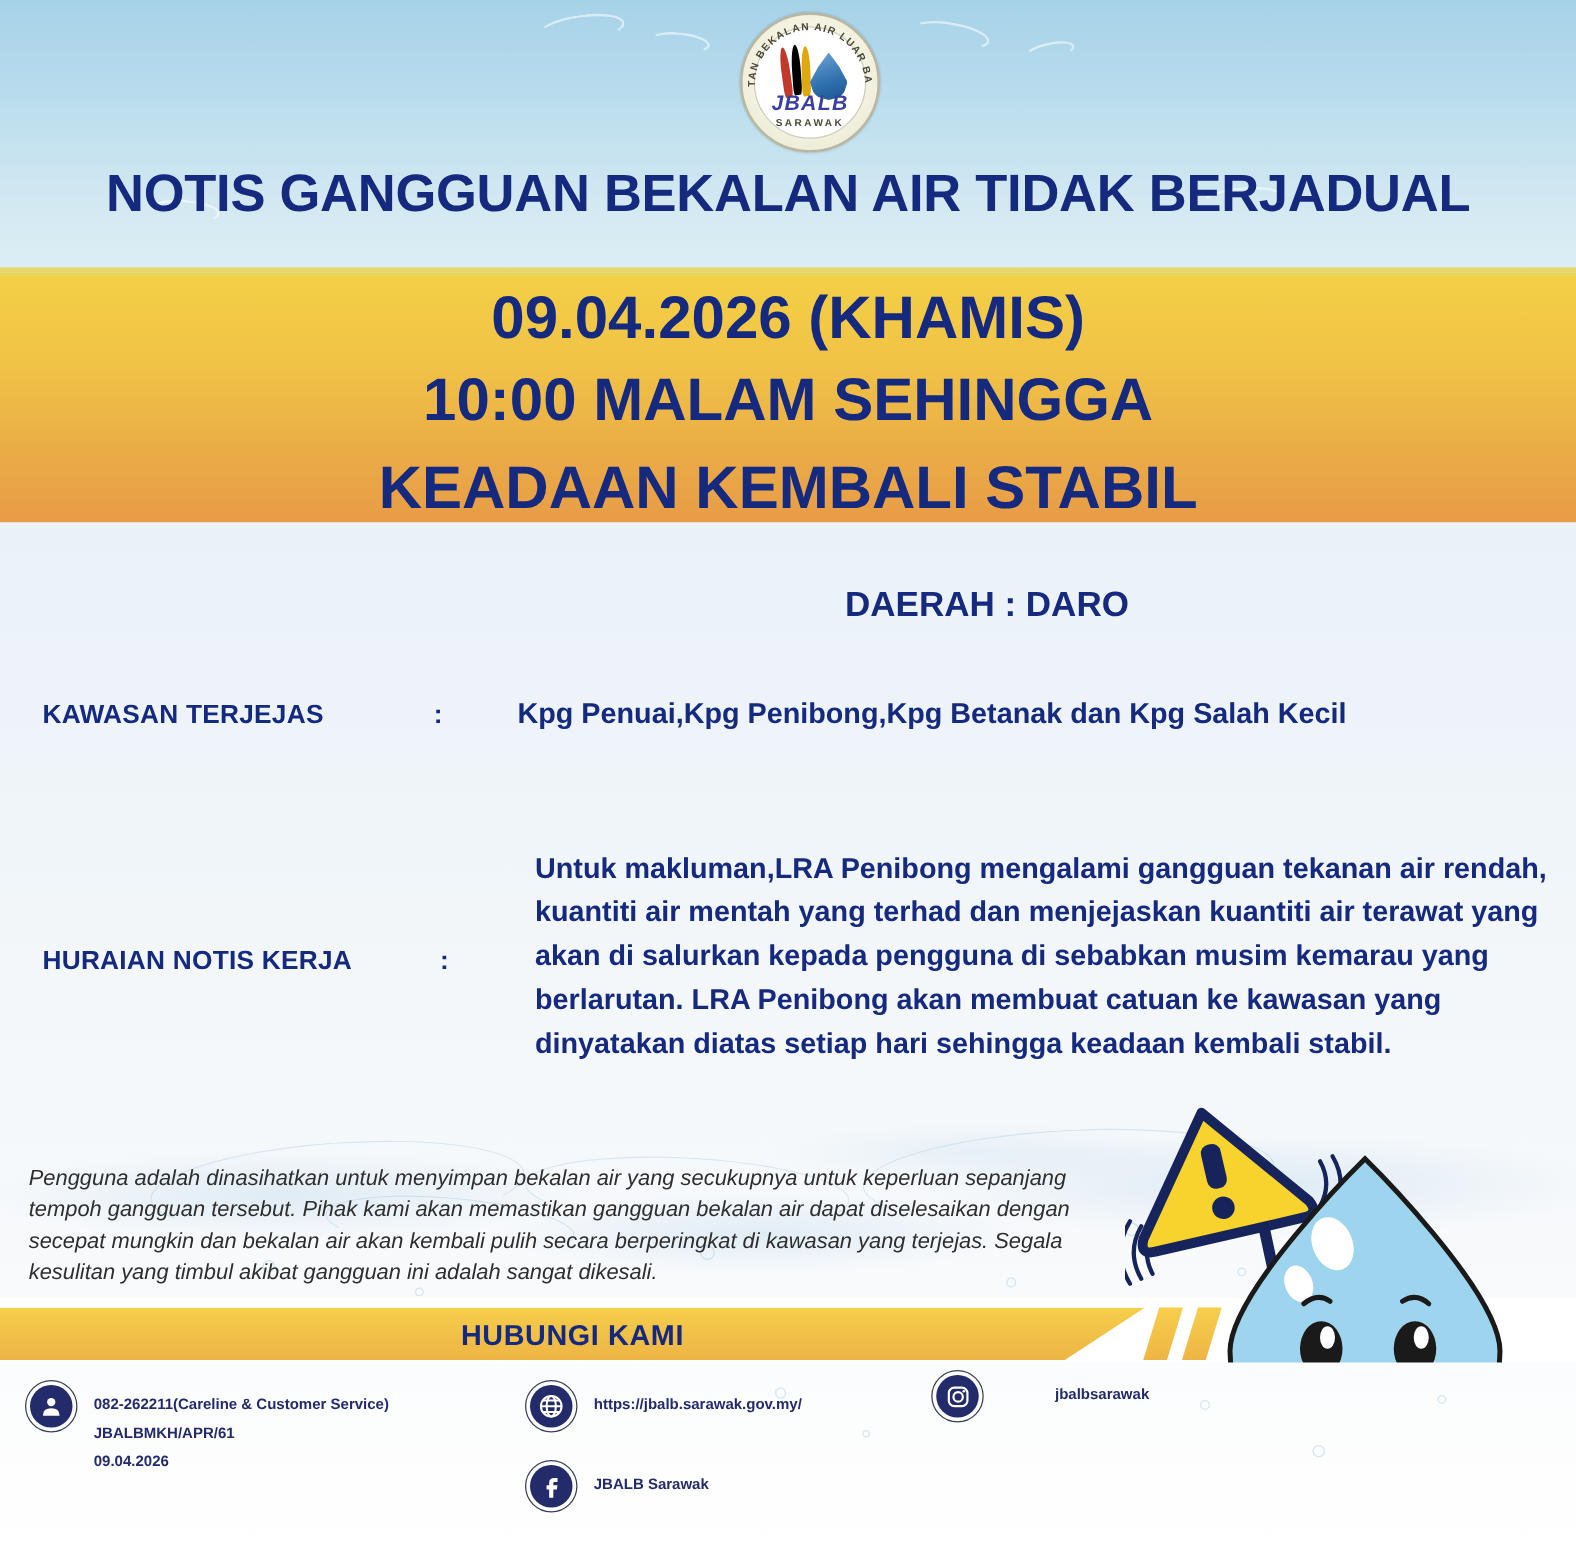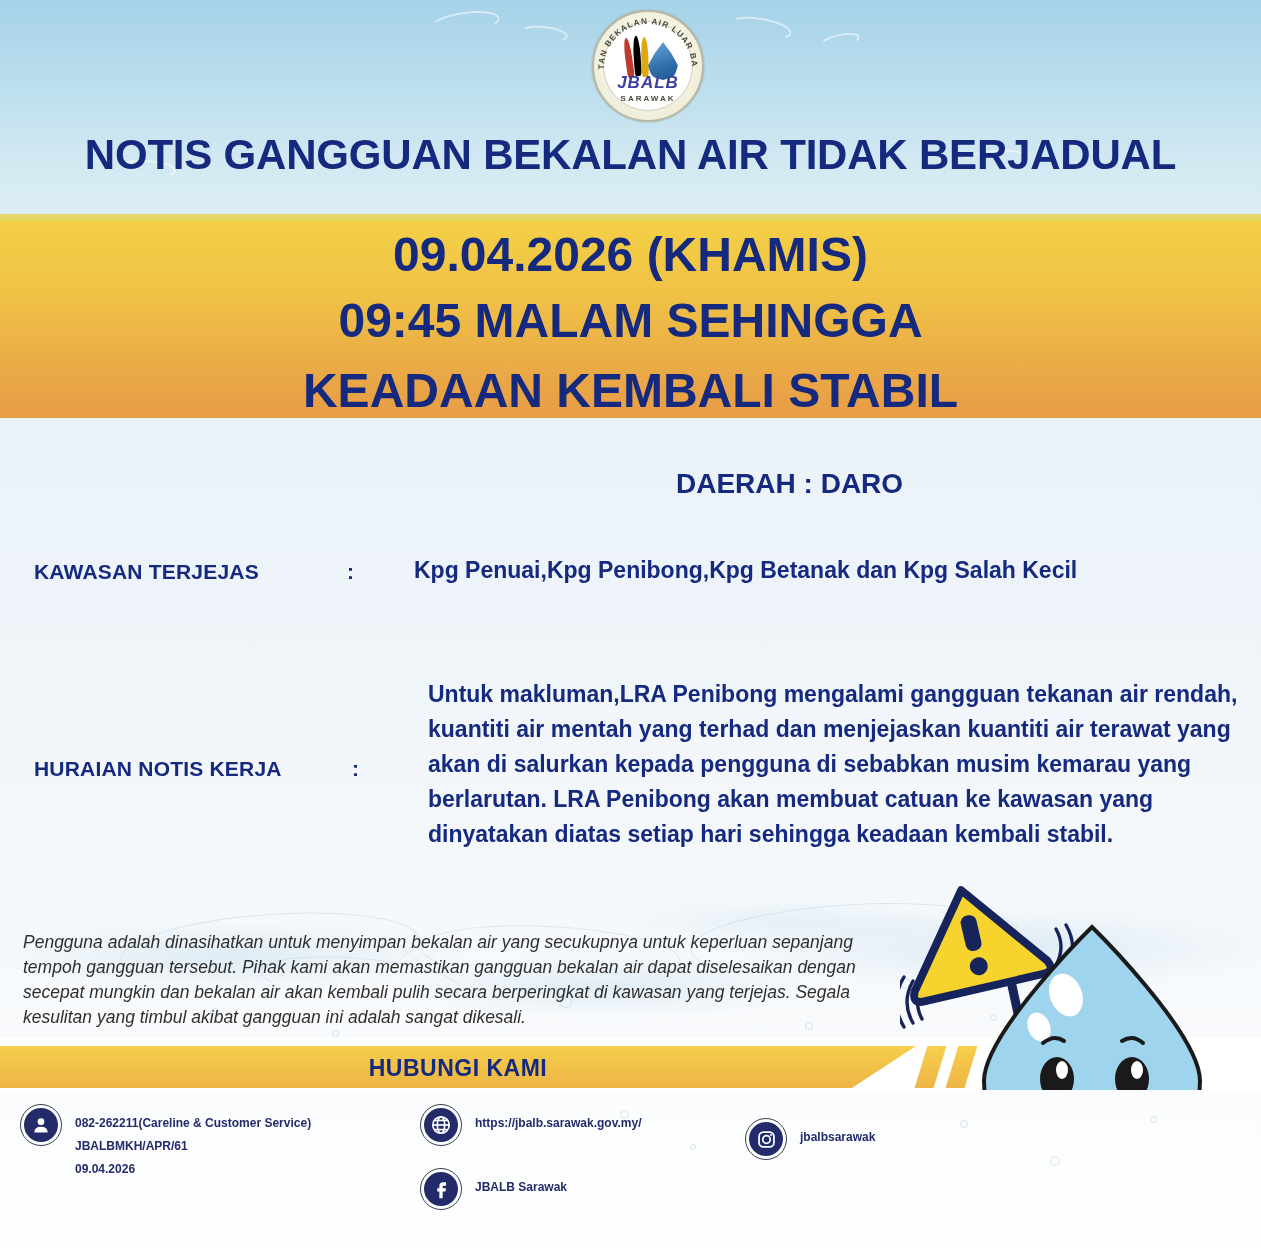--- a/index.html
+++ b/index.html
@@ -317,21 +317,21 @@
     font-weight: bold;
     font-size: 12px;
     line-height: 23px;
     color: #232b6b;
     font-family: "Liberation Sans", sans-serif;
     padding-top: 8px;
   }
   #contact-phone   { left: 20px; top: 14px; width: 380px; }
   #contact-web     { left: 420px; top: 14px; width: 320px; }
   #contact-fb      { left: 420px; top: 78px; width: 320px; }
-  #contact-ig      { left: 745px; top: 28px; width: 300px; }
+  #contact-ig      { left: 745px; top: 6px; width: 300px; gap: 44px; }
 </style>
 </head>
 <body>
 
 <div id="poster">
 
   <div class="top-band">
     <div class="wisp" style="left:430px; top:12px; width:70px; height:22px; transform:rotate(-8deg);"></div>
     <div class="wisp" style="left:520px; top:26px; width:48px; height:16px; transform:rotate(6deg);"></div>
     <div class="wisp" style="left:730px; top:18px; width:62px; height:20px; transform:rotate(10deg);"></div>
@@ -356,21 +356,21 @@
       <div class="logo-sarawak">SARAWAK</div>
     </div>
 
     <div class="main-title">NOTIS GANGGUAN BEKALAN AIR TIDAK BERJADUAL</div>
   </div>
 
   <div class="yellow-band">
     <div class="yellow-line"></div>
   </div>
   <div class="date-line" id="date1">09.04.2026 (KHAMIS)</div>
-  <div class="date-line" id="date2">09:45 MALAM SEHINGGA</div>
+  <div class="date-line" id="date2">10:00 MALAM SEHINGGA</div>
   <div class="date-line" id="date3">KEADAAN KEMBALI STABIL</div>
 
   <div class="body-area">
     <div class="wave-band"></div>
     <div class="splash" style="left:120px; top:496px; width:300px; height:70px; transform:rotate(-4deg);"></div>
     <div class="splash" style="left:420px; top:508px; width:260px; height:56px; transform:rotate(3deg);"></div>
     <div class="splash" style="left:690px; top:486px; width:330px; height:74px; transform:rotate(-3deg);"></div>
     <div class="splash" style="left:260px; top:540px; width:200px; height:44px; transform:rotate(5deg);"></div>
     <div class="bubble" style="left:210px; top:590px; width:10px; height:10px;"></div>
     <div class="bubble" style="left:332px; top:612px; width:7px; height:7px;"></div>

